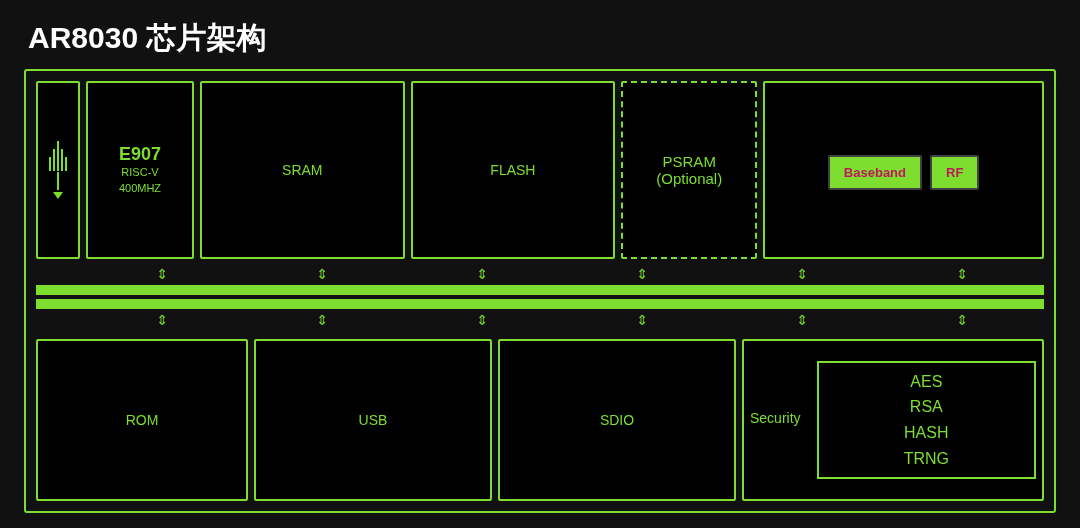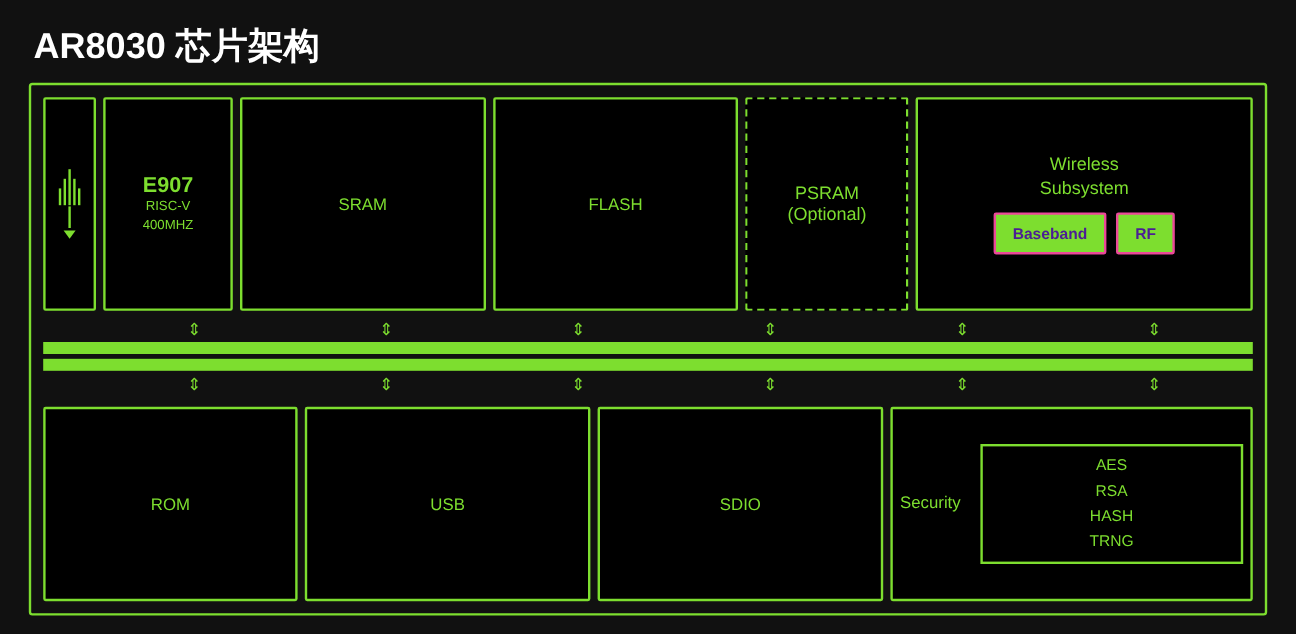--- a/index.html
+++ b/index.html
@@ -101,25 +101,25 @@
     }
 
     .wireless-inner {
       display: flex;
       flex-direction: row;
       gap: 8px;
       margin-top: 4px;
     }
 
     .wireless-sub {
-      border: 2px solid #ec4899;
+      border: 2px solid #404040;
       padding: 8px 14px;
       font-size: 13px;
       font-weight: bold;
-      color: #4c1d95;
+      color: #be185d;
       background: #7dde2f;
       border-radius: 2px;
     }
 
     
     .bus-section {
       display: flex;
       flex-direction: column;
       margin: 4px 0;
       position: relative;
@@ -178,21 +178,21 @@
 
     .security-title {
       font-size: 14px;
       margin-bottom: 4px;
     }
 
     .security-inner {
       border: 2px solid #7dde2f;
       padding: 6px 12px;
       text-align: center;
-      font-size: 13px;
+      font-size: 16px;
       line-height: 1.6;
       flex: 1;
       display: flex;
       align-items: flex-end;
       justify-content: center;
       margin-left: 16px;
     }
 
     .cell-peripheral {
       flex: 1.4;
@@ -288,24 +288,20 @@
       <div class="cell cell-flash">
         <span>FLASH</span>
       </div>
 
       <div class="cell cell-psram">
         <span style="white-space:pre-line; text-align:center;">PSRAM
 (Optional)</span>
       </div>
 
       <div class="cell cell-wireless">
-        <div style="width:100%; text-align:center;">
-          <span style="font-size:15px; white-space:pre-line; line-height:1.3;">Wireless
-Subsystem</span>
-        </div>
         <div class="wireless-inner">
           <div class="wireless-sub">Baseband</div>
           <div class="wireless-sub">RF</div>
         </div>
       </div>
 
     </div>
 
     <div class="bus-section">
 

